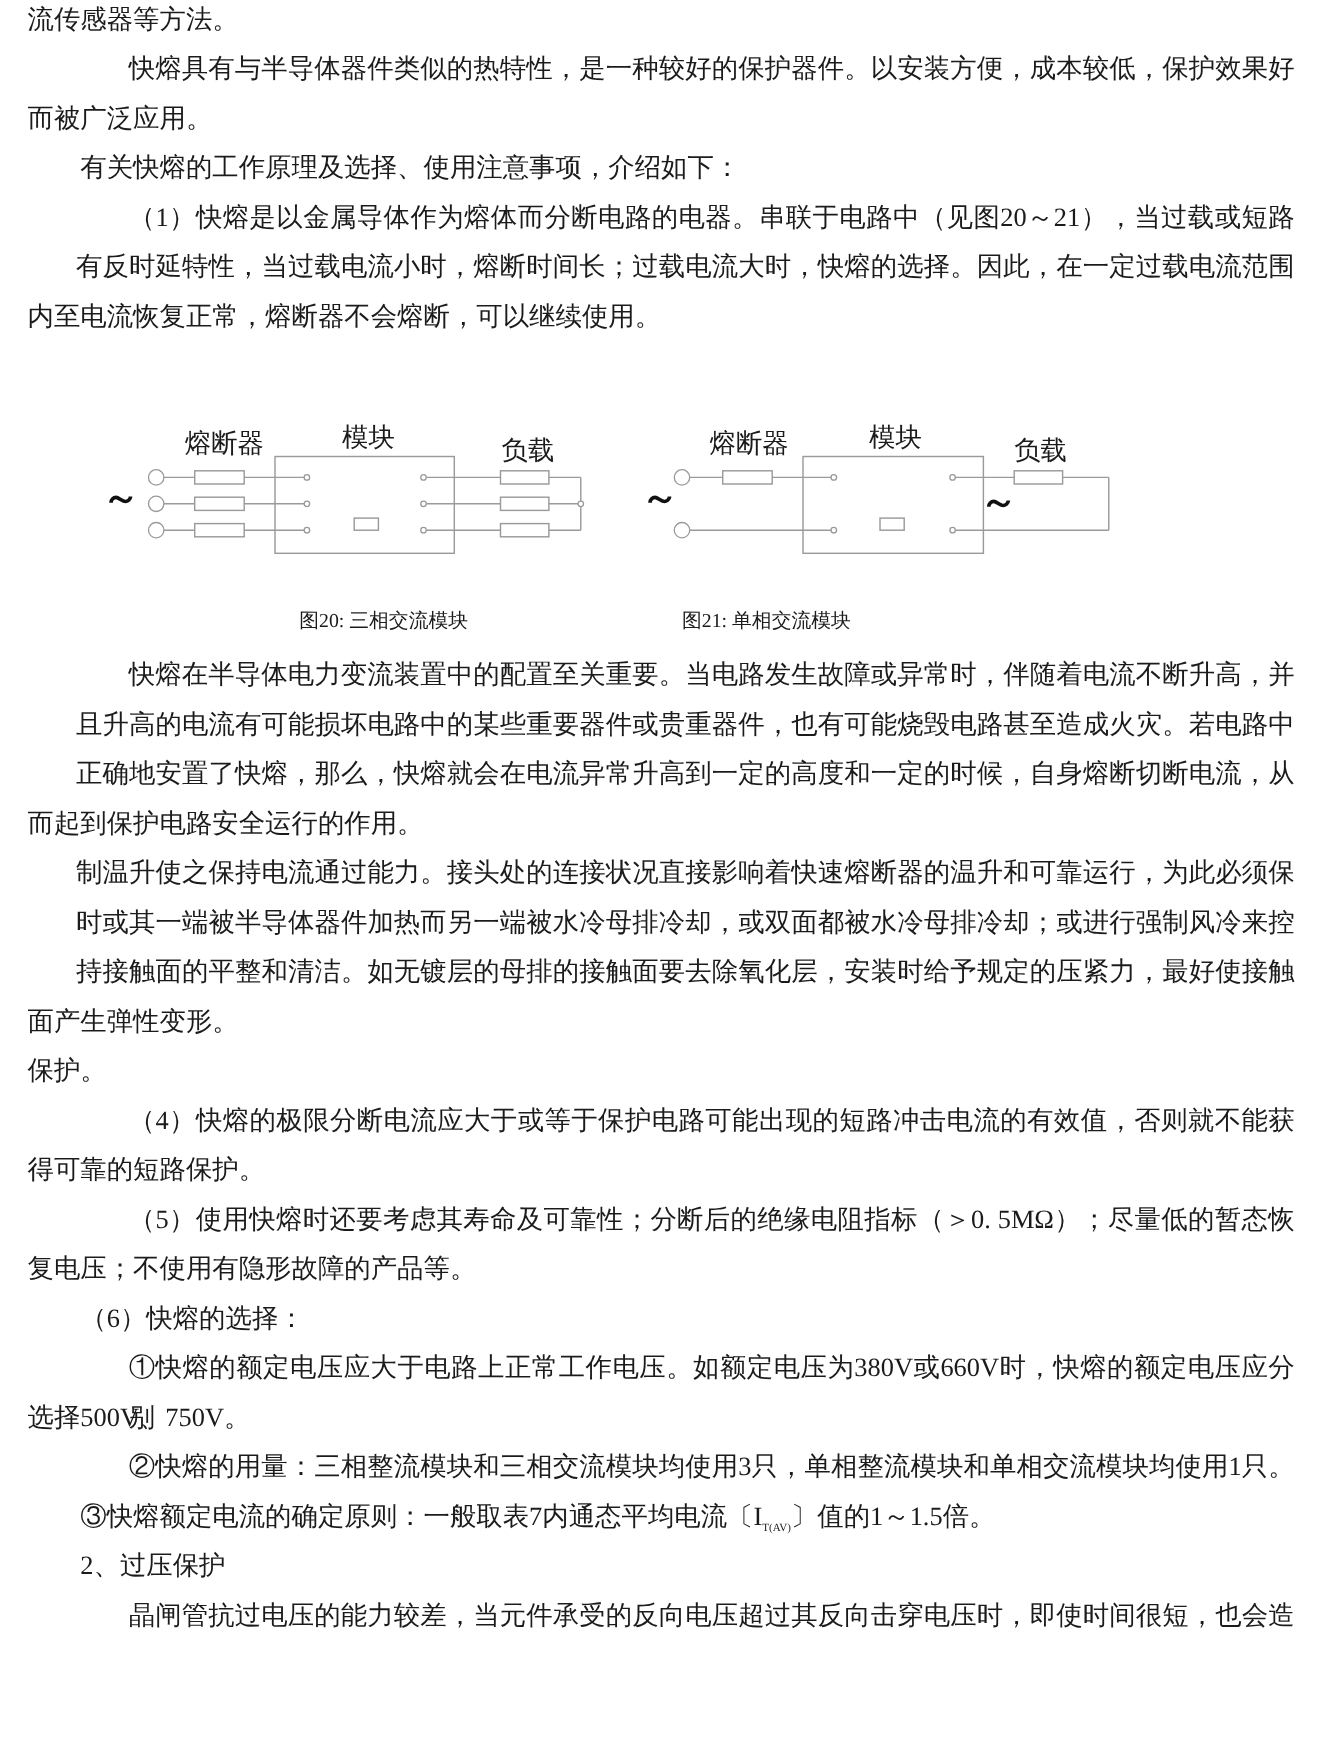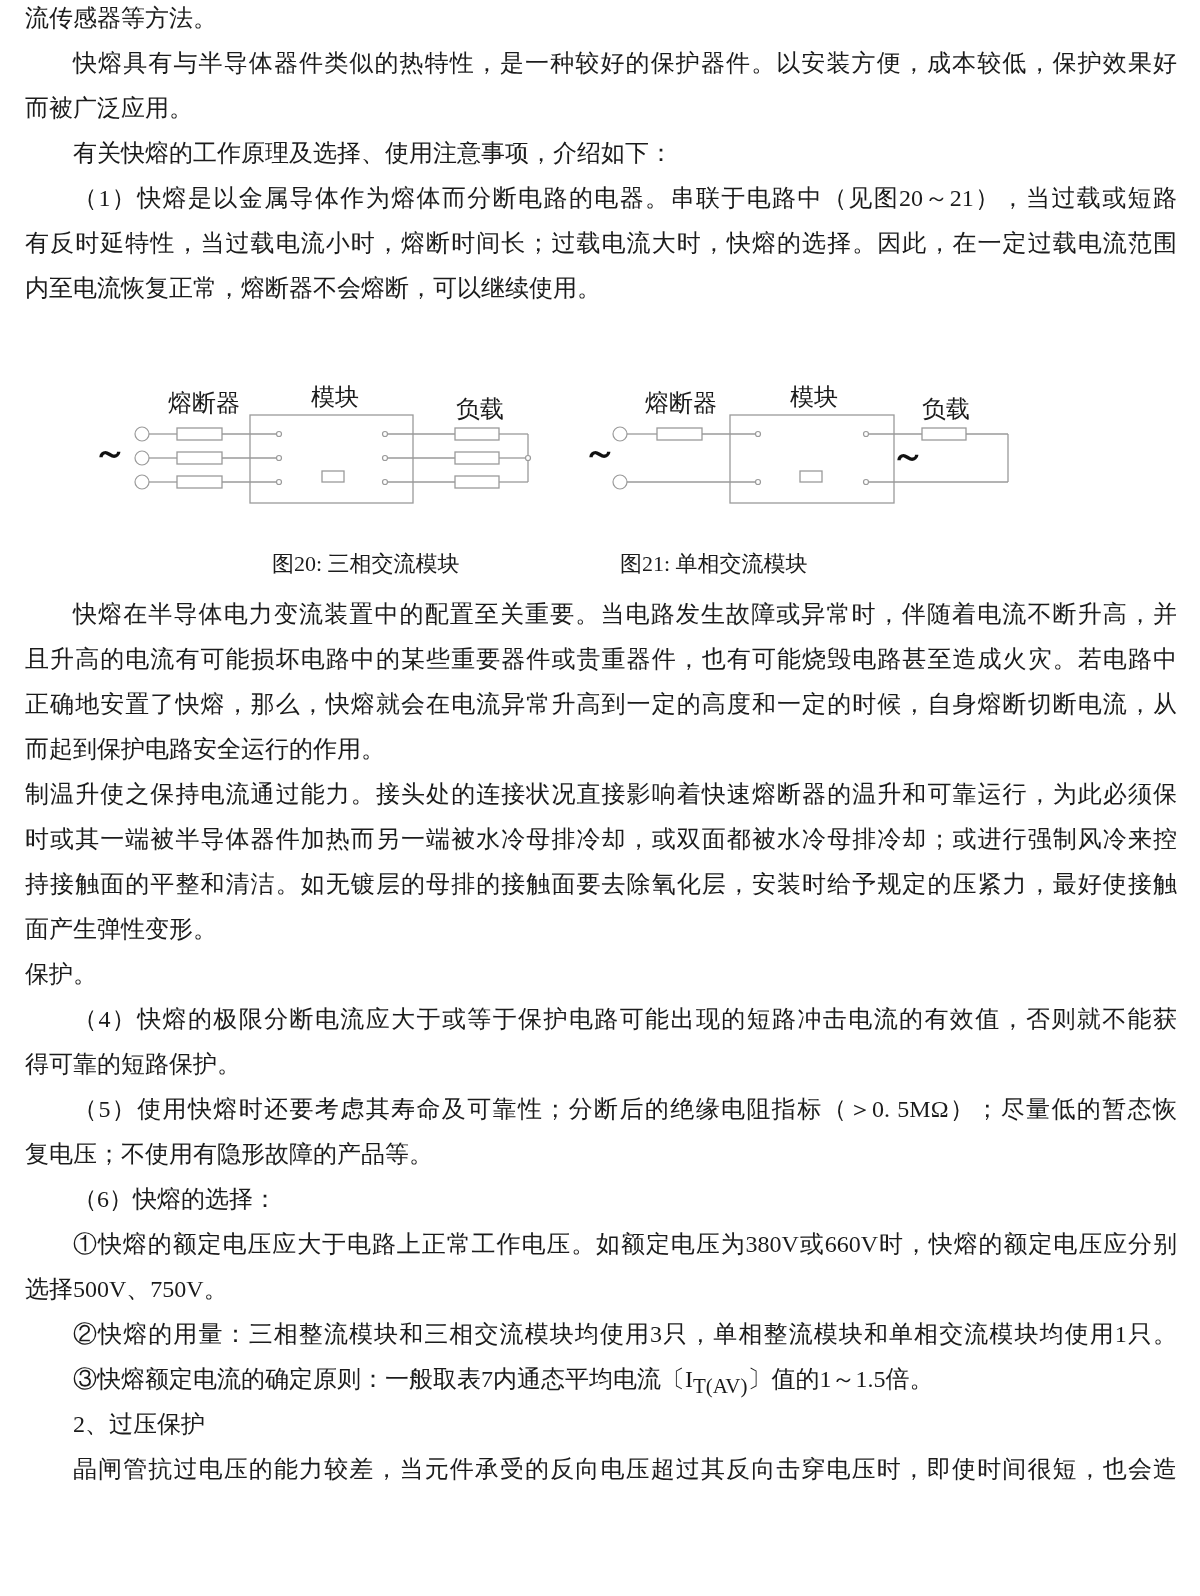--- a/index.html
+++ b/index.html
@@ -7,30 +7,30 @@
     width:1200px; height:1596px; background:#ffffff;
     font-family:"Liberation Serif","DejaVu Serif",serif;
     color:#1b1b1b; position:relative; overflow:hidden;
   }
   .page { position:absolute; left:0; top:0; width:1200px; height:1596px; background:#ffffff; }
   .textblock { position:absolute; left:25px; width:1152px; font-size:24px; }
   #text-top { top:-4px; }
   #text-bottom { top:592px; }
   .line { height:45px; line-height:45px; }
   .line.indent { padding-left:48px; }
-  .line.fill { text-align:justify; text-align-last:justify; }
+  .line.fill { text-align:justify; text-align-last:justify;margin-left:44px; }
   .line.gap { margin-top:10px; }
-  sub { font-size:21px; vertical-align:-6px; line-height:0; }
+  sub { font-size:10px; vertical-align:-6px; line-height:0; }
   .figures { position:absolute; left:0; top:358px; width:1200px; height:190px; }
   .figures svg { display:block; }
   .diag { stroke:#9a9a9a; stroke-width:1.3; fill:none; }
   .term { stroke:#9a9a9a; stroke-width:1.2; fill:#ffffff; }
   .dlabel { fill:#1b1b1b; font-size:24px; stroke:none; font-family:inherit; }
   .tilde { fill:#111111; font-size:34px; font-weight:bold; stroke:none; font-family:inherit; }
-  .caption { position:absolute; top:549px; font-size:22px; height:30px; line-height:30px; white-space:nowrap; }
+  .caption { position:absolute; top:549px; font-size:18px; height:30px; line-height:30px; white-space:nowrap; }
   #cap20 { left:272px; }
   #cap21 { left:620px; }
 </style>
 </head>
 <body>
 
 <div class="page">
 
   <div class="textblock" id="text-top">
       <div class="line">流传感器等方法。</div>

